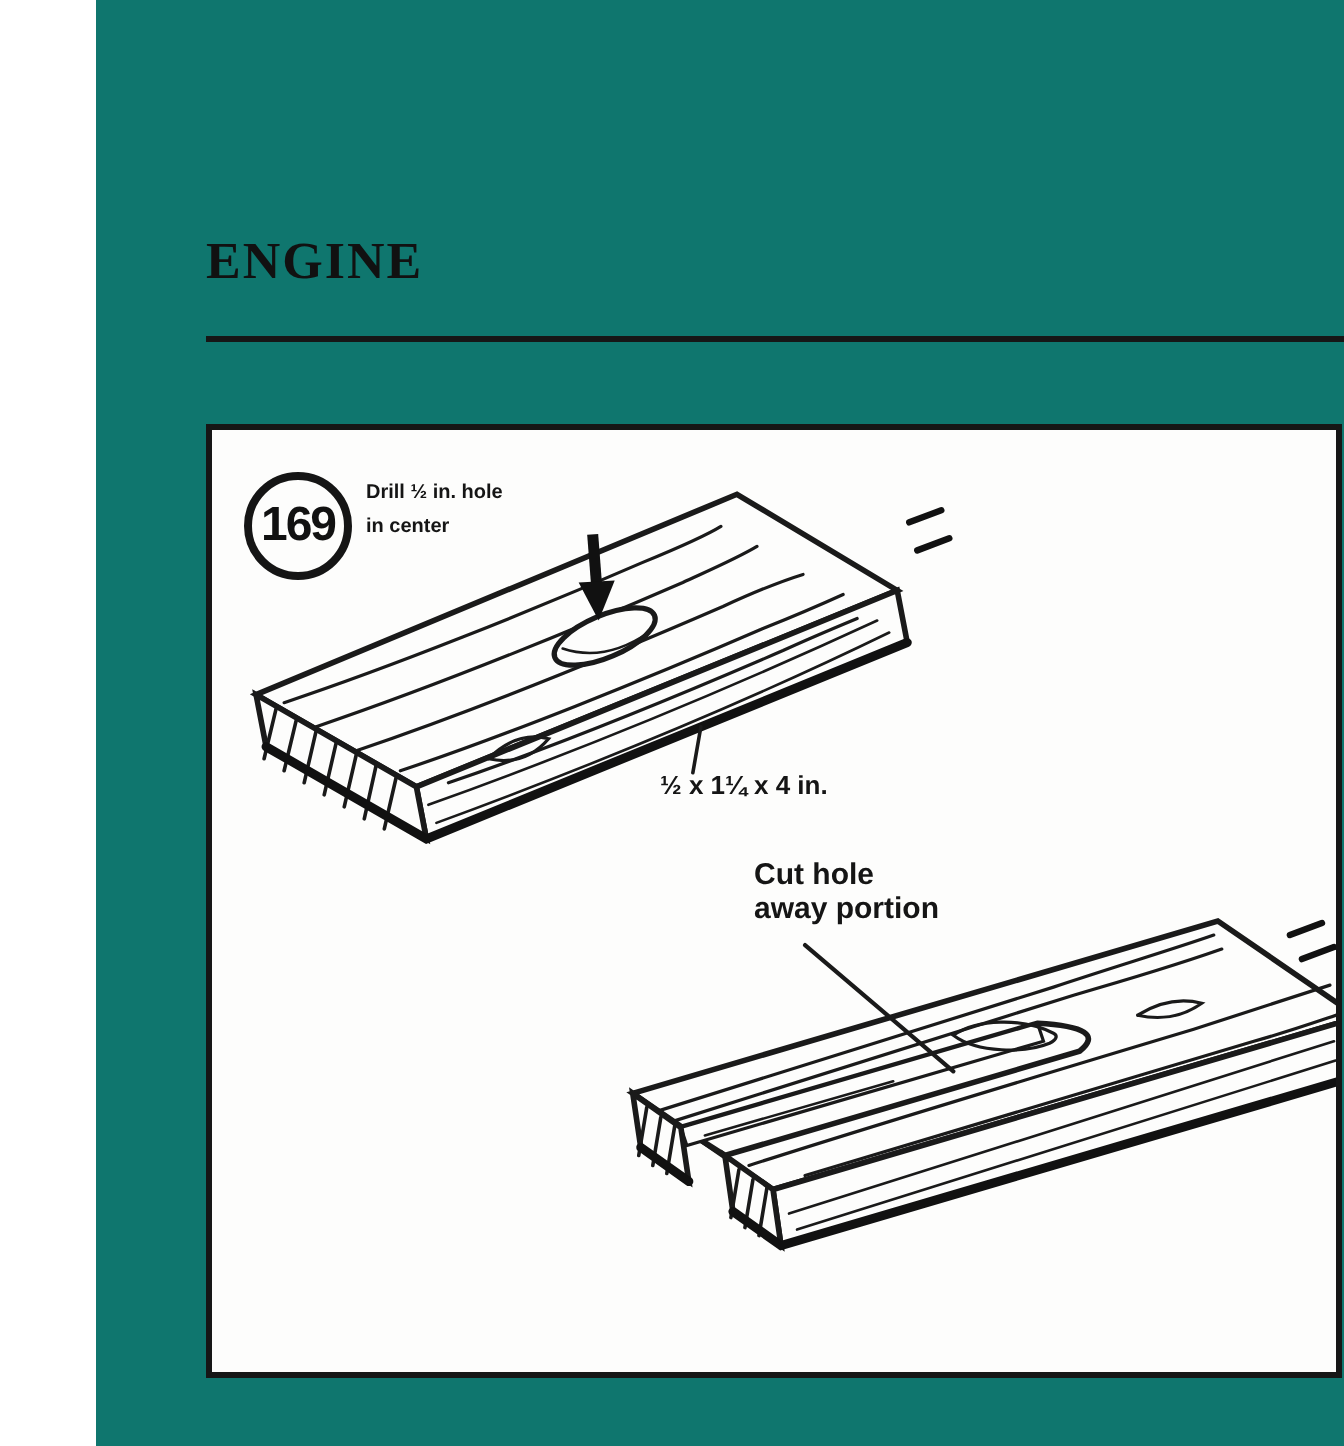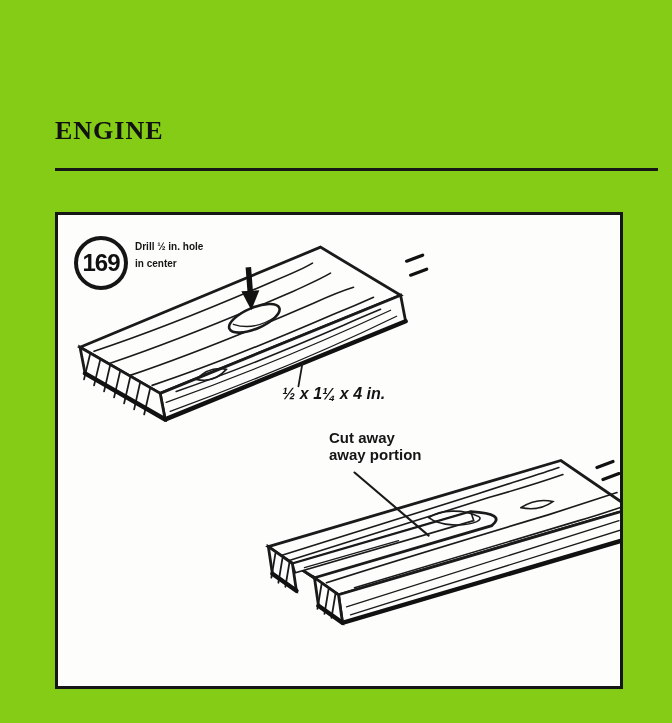--- a/index.html
+++ b/index.html
@@ -5,22 +5,23 @@
   * { margin:0; padding:0; box-sizing:border-box; }
   html,body { width:672px; height:723px; }
   body {
     background:#ffffff;
     font-family:"Liberation Sans", sans-serif;
     position:relative;
     overflow:hidden;
   }
   .page {
     position:absolute; inset:0;
-    background:#84cc16;
+    background:#0f766e;
     color:#1a1a1a;
+    margin-left:48px;
   }
   .section-title {
     position:absolute; left:55px; top:116px;
     font-family:"Liberation Serif", serif;
     font-weight:700; font-size:26px; letter-spacing:1px;
     color:#111;
   }
   .section-rule {
     position:absolute; left:55px; top:168px;
     width:603px; height:3px; background:#161616;
@@ -47,21 +48,21 @@
   .fig-badge {
     position:absolute; left:16px; top:21px;
     width:54px; height:54px;
     border:4px solid #151515; border-radius:50%;
     display:flex; align-items:center; justify-content:center;
     font-weight:700; font-size:24px; letter-spacing:-1px; color:#111;
     background:#fdfdfc;
   }
   .label { position:absolute; font-weight:700; color:#151515; }
   .label-drill { left:77px;  top:23px;  font-size:10px; line-height:17px; }
-  .label-dim   { left:224px; top:170px; font-size:16px;font-style:italic; }
+  .label-dim   { left:224px; top:170px; font-size:13px; }
   .label-cut   { left:271px; top:214px; font-size:15px; line-height:17px; }
 </style>
 </head>
 <body>
 
 <div class="page">
 
   <div class="section-title">ENGINE</div>
   <div class="section-rule"></div>
 
@@ -154,18 +155,18 @@
     </div>
 
     <div class="label label-drill">
       <div>Drill ½ in. hole</div>
       <div>in center</div>
     </div>
 
     <div class="label label-dim">½ x 1¼ x 4 in.</div>
 
     <div class="label label-cut">
-      <div>Cut away</div>
+      <div>Cut hole</div>
       <div>away portion</div>
     </div>
 
   </div>
 </div>
 
 </body></html>

